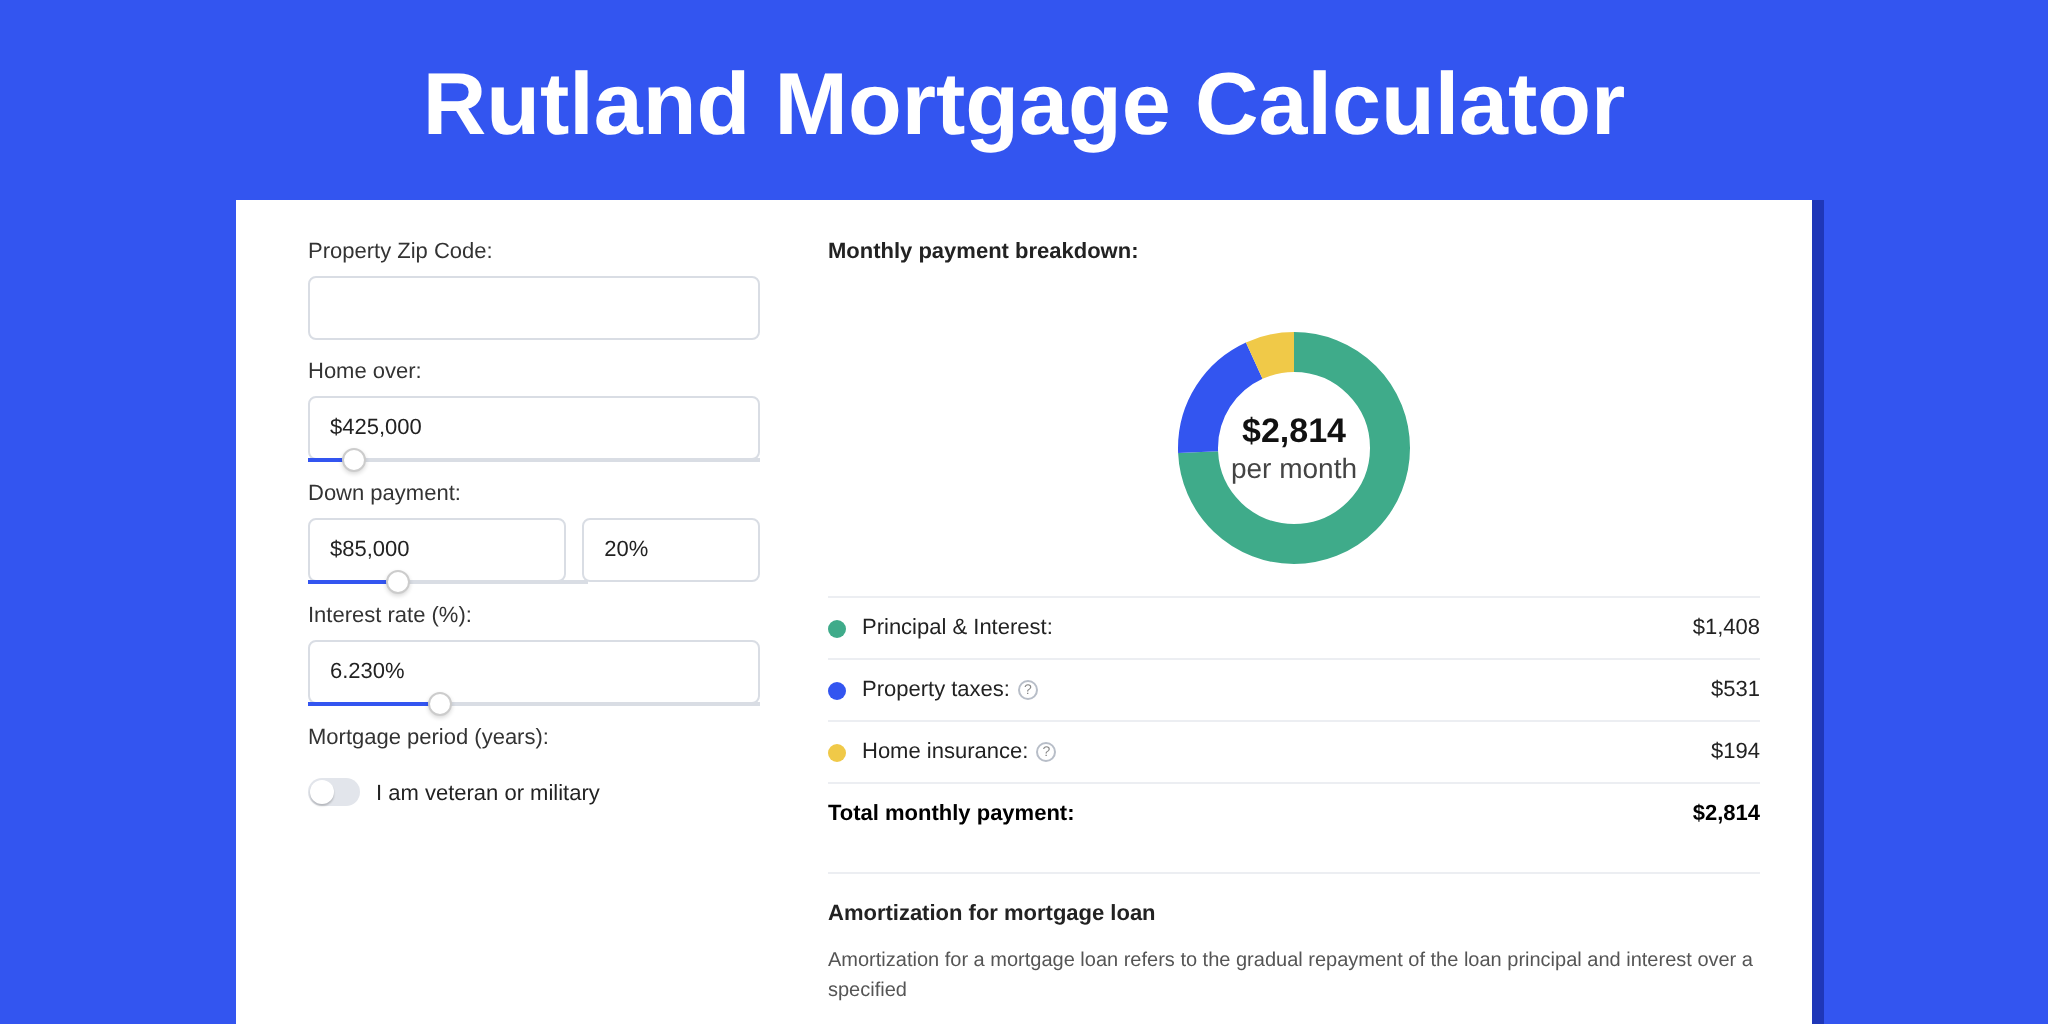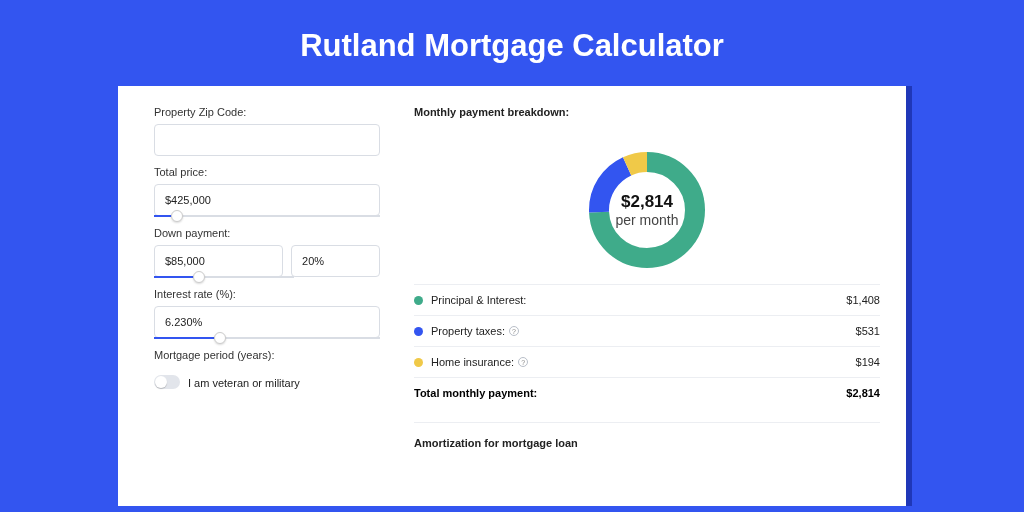--- a/index.html
+++ b/index.html
@@ -6,21 +6,21 @@
 body {
   font-family: -apple-system, BlinkMacSystemFont, "Segoe UI", Arial, sans-serif;
   background: #3355f0;
   width: 1024px;
   height: 512px;
   overflow: hidden;
 }
 .page-title {
   color: #fff;
   text-align: center;
-  font-size: 31px;
+  font-size: 44px;
   font-weight: 700;
   padding: 28px 0 22px;
 }
 .card {
   background: #fff;
   margin: 0 auto;
   width: 788px;
   height: 420px;
   display: flex;
   box-shadow: 6px 0 0 0 #1f37b8;
@@ -131,21 +131,21 @@
 <div class="card">
 
   <div class="left">
 
     <div class="field">
       <label class="label">Property Zip Code:</label>
       <input class="input" value="" style="">
     </div>
 
     <div class="field">
-      <label class="label">Total price:</label>
+      <label class="label">Home over:</label>
       <input class="input" value="$425,000" style="">
       <div class="slider-track">
         <div class="slider-fill" style="width:10%"></div>
         <div class="slider-thumb" style="left:10%"></div>
       </div>
     </div>
 
     <div class="field">
       <label class="label">Down payment:</label>
       <div class="row2">
@@ -218,16 +218,17 @@
         <span class="brk-amt">$194</span>
       </div>
       <div class="total-row">
         <span style="flex:1">Total monthly payment:</span>
         <span>$2,814</span>
       </div>
     </div>
 
     <div class="amort">
       <div class="amort-title">Amortization for mortgage loan</div>
+      <div class="amort-body">Amortization for a mortgage loan refers to the gradual repayment of the loan principal and interest over a specified</div>
     </div>
 
   </div>
 </div>
 
 </body></html>

